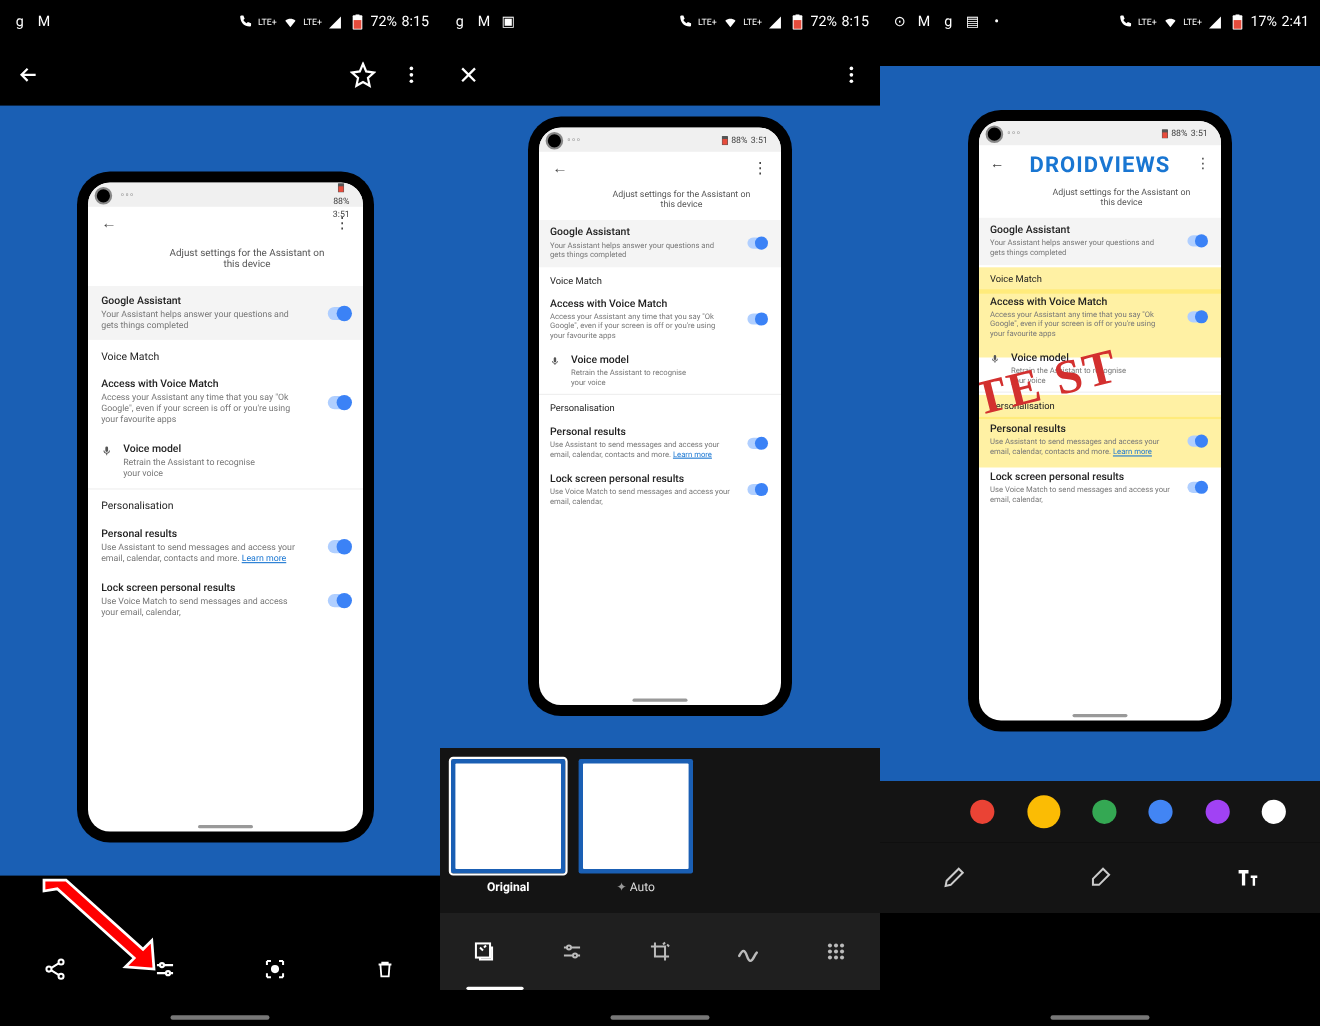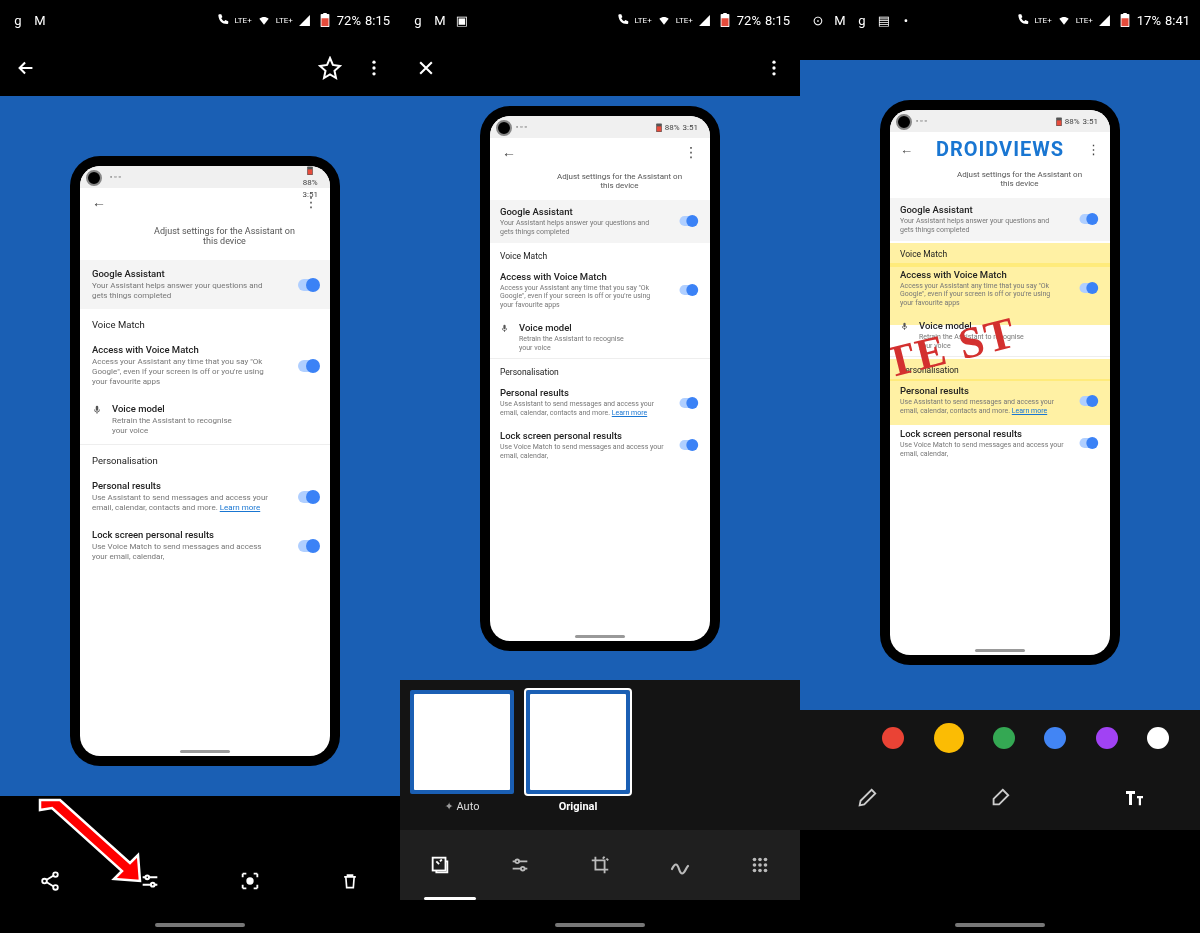--- a/index.html
+++ b/index.html
@@ -356,30 +356,30 @@
               <div class="toggle" style="transform:translateY(-50%) scale(0.85)"></div>
             </div>
         </div>
         <div class="pill"></div>
       </div>
     </div>
   </div>
 
   <div class="thumbs">
     <div class="thumb">
+      <div class="thumb-img sel">
+          <div class="thumb-inner"></div>
+        </div>
+      <div class="thumb-label sel">Original</div>
+    </div>
+    <div class="thumb">
       <div class="thumb-img">
           <div class="thumb-inner"></div>
         </div>
       <div class="thumb-label"><span style="color:#999">✦ </span><span>Auto</span></div>
-    </div>
-    <div class="thumb">
-      <div class="thumb-img sel">
-          <div class="thumb-inner"></div>
-        </div>
-      <div class="thumb-label sel">Original</div>
     </div>
   </div>
 
   <svg class="arrow" style="left:576px; top:760px;" width="110" height="100">
     <polygon points="12,6 32,6 90,70 98,62 100,92 70,90 78,82 22,16 12,18" fill="#ff0000" stroke="#fff" stroke-width="2.5"></polygon>
   </svg>
 
   <div class="bbar2">
     <div class="active-underline"></div>
     <div class="iconbtn">
@@ -453,21 +453,21 @@
           </svg>
         </span>
       <span class="icon-sm">
           <svg width="10" height="14" viewBox="0 0 10 16">
             <rect y="1" width="10" height="15" rx="1" fill="#fff"></rect>
             <rect x="3" width="4" height="2" fill="#fff"></rect>
             <rect x="1" y="6" width="8" height="9" fill="#e74c3c"></rect>
           </svg>
         </span>
       <span>17%</span>
-      <span>8:41</span>
+      <span>2:41</span>
     </div>
   </div>
 
   <div class="bluewrap bluewrap3" style="margin-top:20px">
     <div class="phone" style="left:80px; top:40px; width:240px; height:565px;">
       <div class="phone-inner">
         <div class="phone-status">
           <div class="camera"></div>
           <div style="display:flex; gap:3px; font-size:7px;">▫ ▫ ▫</div>
           <div style="display:flex; gap:3px; align-items:center;">

